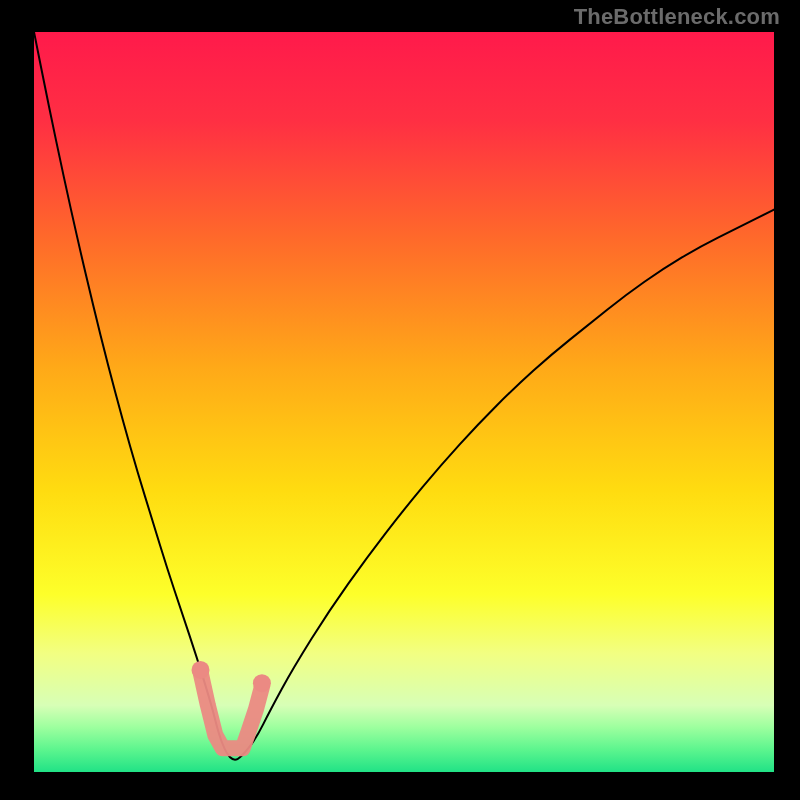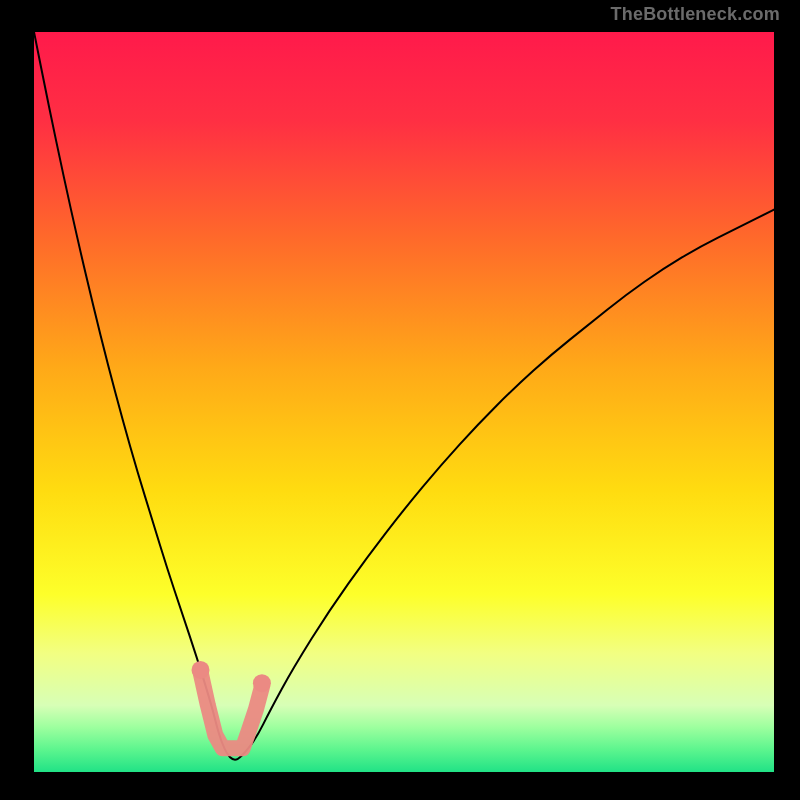--- a/index.html
+++ b/index.html
@@ -16,21 +16,21 @@
     top: 32px;
     width: 740px;
     height: 740px;
     
   }
   .watermark {
     position: absolute;
     top: 4px;
     right: 20px;
     font-family: Arial, Helvetica, sans-serif;
-    font-size: 18px;
+    font-size: 22px;
     font-weight: 600;
     color: #6b6b6b;
     letter-spacing: 0.2px;
   }
   svg.curve {
     position: absolute;
     left: 0; top: 0;
     width: 740px; height: 740px;
     pointer-events: none;
   }

